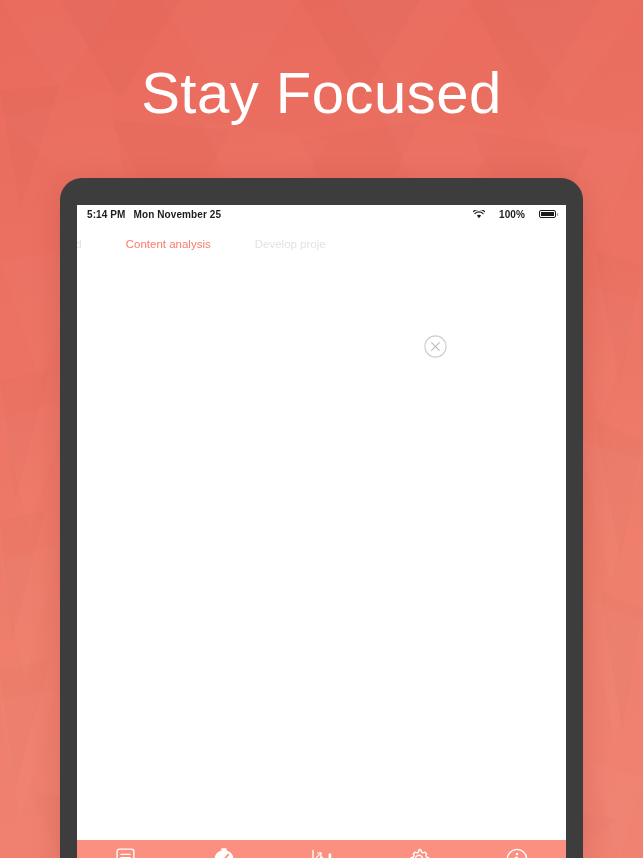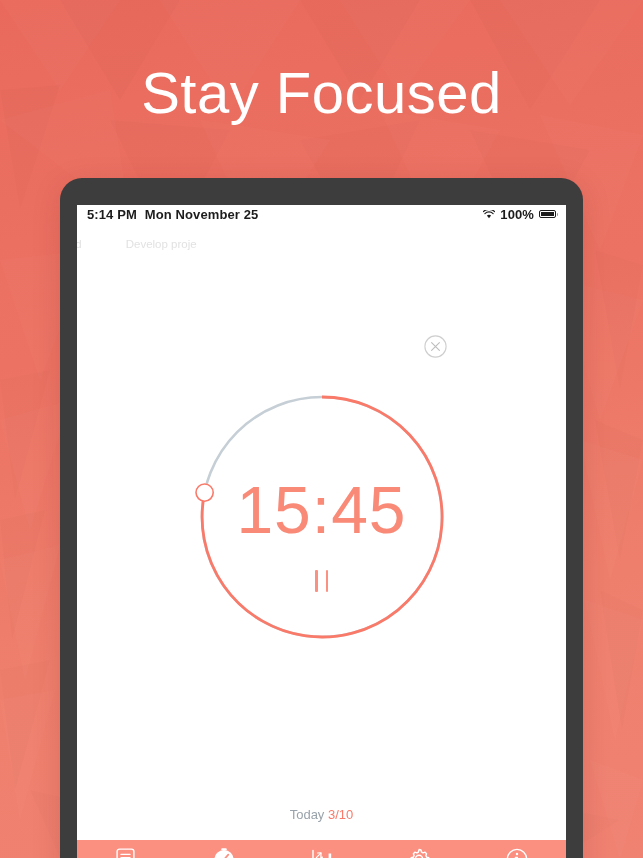--- a/index.html
+++ b/index.html
@@ -73,27 +73,27 @@
   .statusbar {
     position: absolute;
     top: 0; left: 0;
     width: 489px;
     height: 18px;
     display: flex;
     align-items: center;
     justify-content: space-between;
     padding: 0 10px;
     box-sizing: border-box;
-    font-size: 13px;
+    font-size: 10px;
     font-weight: bold;
     color: #1c1c1c;
     letter-spacing: .1px;
   }
   .sb-left { display: flex; align-items: center; gap: 8px; }
-  .sb-right { display: flex; align-items: center; gap: 5px; }
+  .sb-right { display: flex; align-items: center; gap: 14px; }
   .wifi-icon { display: block; }
   .battery {
     display: inline-block;
     width: 17px; height: 8px;
     border: 1px solid #1c1c1c;
     border-radius: 2px;
     position: relative;
     box-sizing: border-box;
     background: #1c1c1c;
     background-clip: content-box;
@@ -280,53 +280,33 @@
             <path d="M1.9 3.6 A5.9 5.9 0 0 1 10.1 3.6" stroke="#1c1c1c" stroke-width="1.2" fill="none" stroke-linecap="round"></path>
             <path d="M0.4 1.6 A8.2 8.2 0 0 1 11.6 1.6" stroke="#1c1c1c" stroke-width="1.2" fill="none" stroke-linecap="round"></path>
           </svg>
           <span>100%</span>
           <span class="battery"></span>
         </div>
       </div>
 
       <div class="tabstrip">
         <div class="tabitem faded-left">lyd</div>
+        <div class="tabitem active">Content analysis</div>
         <div class="tabitem faded-right">Develop proje</div>
       </div>
 
       <div class="timer-area">
 
         <svg class="close-btn" viewBox="0 0 23 23">
           <circle cx="11.5" cy="11.5" r="10.6" fill="none" stroke="#cfcfcf" stroke-width="1.1"></circle>
           <path d="M7.6 7.6 L15.4 15.4 M15.4 7.6 L7.6 15.4" stroke="#bdbdbd" stroke-width="1.1" stroke-linecap="round"></path>
         </svg>
 
-        <div class="ring-wrap">
-          <svg width="248" height="248" viewBox="0 0 248 248">
-
-            <circle cx="124" cy="124" r="120" fill="none" stroke="#c6cfd6" stroke-width="2.6"></circle>
-
-            <path d="M 124 4 A 120 120 0 1 1 6.6 99.6" fill="none" stroke="#fa7a6a" stroke-width="2.8" stroke-linecap="butt"></path>
-
-            <circle cx="6.6" cy="99.6" r="8.6" fill="#ffffff" stroke="#fa7a6a" stroke-width="1.6"></circle>
-          </svg>
-
-          <div class="timer-value">15:45</div>
-
-          <div class="pause-btn">
-            <span class="pause-bar"></span>
-            <span class="pause-bar"></span>
-          </div>
-        </div>
       </div>
 
-      <div class="today">
-        <span>Today</span>
-        <span class="count">3/10</span>
-      </div>
 
       <div class="tabbar">
 
         <div class="tabbar-item">
           <svg width="19" height="22" viewBox="0 0 19 22">
             <rect x="1.1" y="1.1" width="16.8" height="19.8" rx="2.4" fill="none" stroke="#ffffff" stroke-width="1.4"></rect>
             <path d="M5 6.4 H14 M5 9.6 H14 M5 12.8 H14 M5 16 H11" stroke="#ffffff" stroke-width="1.3" stroke-linecap="round"></path>
           </svg>
         </div>
 

